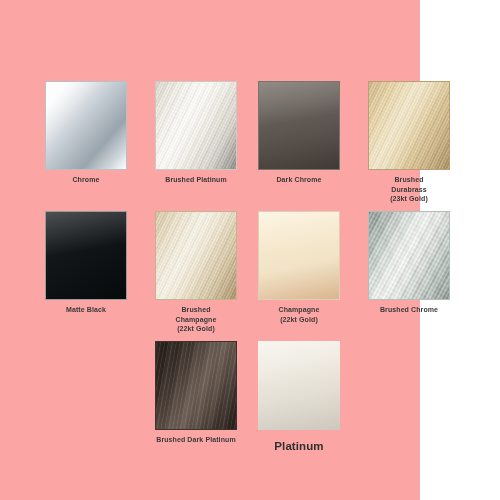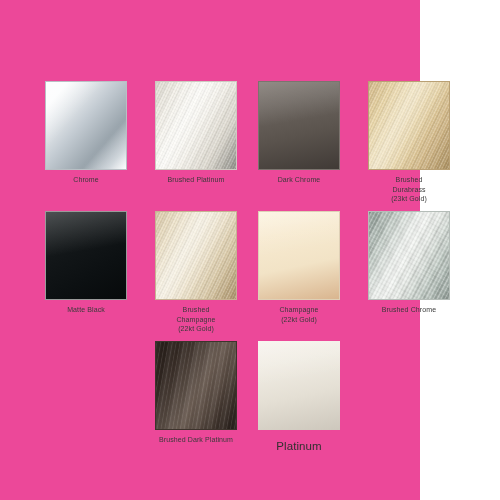--- a/index.html
+++ b/index.html
@@ -13,21 +13,22 @@
     height: 500px;
     overflow: hidden;
     font-family: "Liberation Sans", sans-serif;
     -webkit-font-smoothing: antialiased;
   }
 
   #sheet {
     position: relative;
     width: 420px;
     height: 500px;
-    background: #ec4899;
+    background: #fca5a5;
+    font-weight: bold;
   }
 
   
   .cell {
     position: absolute;
     width: 110px;
   }
   .swatch {
     position: relative;
     width: 82px;

